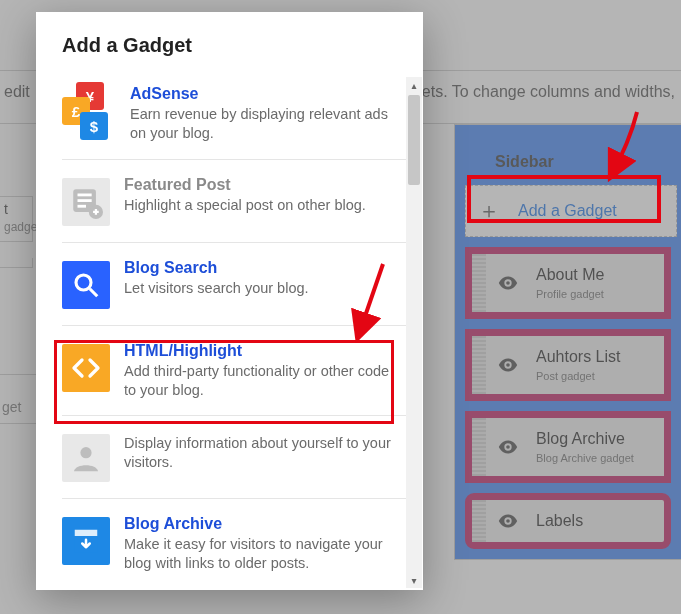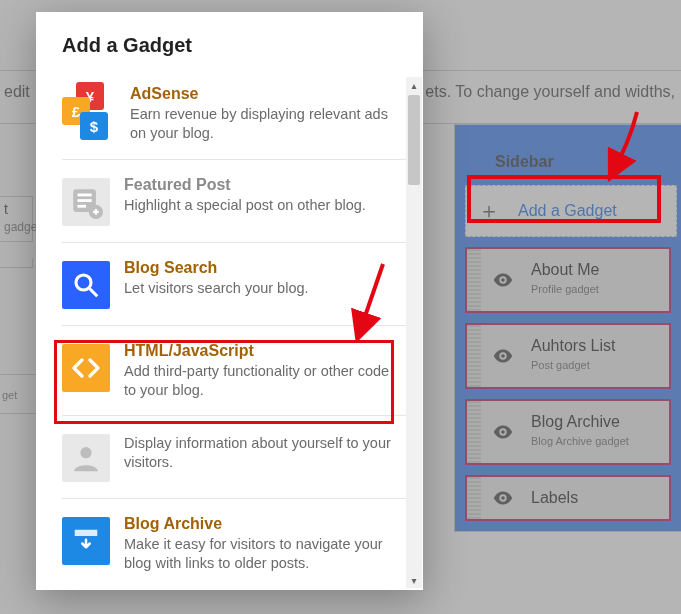--- a/index.html
+++ b/index.html
@@ -30,21 +30,21 @@
     padding: 4px 4px; font-size: 14px; color: #333;
   }
   .bg-left-fragment1 .sub { font-size: 12px; color: #777; margin-top: 3px; }
   .bg-left-fragment2 {
     position: absolute; left: 0; top: 258px; width: 33px; height: 10px;
     border: 1px solid #ccc; border-left: none; border-top:none;
   }
   .bg-left-fragment3 {
     position: absolute; left: 0; top: 374px; width: 43px; height: 40px;
     border: 1px solid #ccc; border-left: none;
-    padding: 14px 2px; font-size: 11px; color: #777;
+    padding: 24px 2px; font-size: 14px; color: #777;
   }
 
   .bg-sidebar-panel {
     position: absolute; left: 454px; top: 124px; width: 234px;
     border: 1px solid #ccc; background: #3b82f6;
     padding-bottom: 10px;
   }
   .bg-sidebar-title {
     font-weight: bold; color: #333; font-size: 16px;
     padding: 28px 20px 14px 40px;
@@ -54,21 +54,21 @@
     border: 1px dashed #bbb;
     background: #fff;
     padding: 10px 12px;
     display: flex; align-items: center; gap: 18px;
   }
   .bg-add-gadget-row .plus { font-size: 22px; color: #555; }
   .bg-add-gadget-row .lbl { color: #1a73e8; font-size: 16px; }
 
   .bg-widget {
     margin: 10px 16px 0 10px;
-    border: 2px solid #be185d;
+    border: 7px solid #be185d;
     background: #f0f0f0;
     display: flex; align-items: stretch;
     min-height: 66px;
   }
   .bg-widget .grip {
     width: 14px; background: repeating-linear-gradient(
       to bottom, #d0d0d0 0 2px, #e8e8e8 2px 4px);
   }
   .bg-widget .eye {
     width: 44px; display:flex; align-items:center; justify-content:center;
@@ -126,21 +126,21 @@
     padding: 16px 20px 16px 0;
   }
   .gadget:first-child { border-top: none; padding-top: 6px; }
   .gadget .icon {
     width: 48px; height: 48px; flex: 0 0 48px;
     display:flex; align-items:center; justify-content:center;
     border-radius: 2px; margin-top: 2px;
   }
   .gadget.dim .title { color: #8a8a8a; }
   .gadget .meta { flex: 1; }
-  .gadget .title { font-weight: bold; font-size: 16px; color: #a16207; }
+  .gadget .title { font-weight: bold; font-size: 16px; color: #1d4ed8; }
   .gadget .desc { font-size: 14.5px; color: #6b6b6b; margin-top: 2px; line-height: 1.3; }
 
   
   .adsense-stack { position: relative; width: 54px; height: 58px; }
   .adsense-stack .tile {
     position: absolute; width: 28px; height: 28px; border-radius: 3px;
     color: #fff; font-weight: bold; font-size: 15px;
     display:flex; align-items:center; justify-content:center;
   }
   .t-red   { background:#e53935; left: 14px; top: 0; }
@@ -154,21 +154,21 @@
   .ic-archive  { background:#1e88e5; }
 
   svg { display:block; }
 </style>
 </head>
 <body>
 
 <div class="bg-page">
   <div class="bg-topbar">
     <span style="float:left">edit</span>
-    <span style="float:right; padding-right:2px;">ets. To change yourself and widths,</span>
+    <span style="float:right; padding-right:2px;">ets. To change columns and widths,</span>
   </div>
 
   <div class="bg-left-fragment1">
     <div>t</div>
     <div class="sub">gadget</div>
   </div>
   <div class="bg-left-fragment2"></div>
   <div class="bg-left-fragment3">
     <span>get</span>
   </div>
@@ -215,21 +215,21 @@
             <path fill="#444" d="M12 5c-7 0-10 7-10 7s3 7 10 7 10-7 10-7-3-7-10-7zm0 11a4 4 0 1 1 0-8 4 4 0 0 1 0 8z"></path>
             <circle cx="12" cy="12" r="2" fill="#444"></circle>
           </svg>
       </div>
       <div class="txt">
         <div class="t">Blog Archive</div>
         <div class="s">Blog Archive gadget</div>
       </div>
     </div>
 
-    <div class="bg-widget" style="min-height:44px;">
+    <div class="bg-widget" style="min-height:44px;border-radius:9px;">
       <div class="grip"></div>
       <div class="eye">
         <svg width="22" height="22" viewBox="0 0 24 24">
             <path fill="#444" d="M12 5c-7 0-10 7-10 7s3 7 10 7 10-7 10-7-3-7-10-7zm0 11a4 4 0 1 1 0-8 4 4 0 0 1 0 8z"></path>
             <circle cx="12" cy="12" r="2" fill="#444"></circle>
           </svg>
       </div>
       <div class="txt">
         <div class="t">Labels</div>
       </div>
@@ -307,21 +307,21 @@
       </div>
     </div>
 
     <div class="gadget">
       <div class="icon ic-html">
         <svg width="32" height="32" viewBox="0 0 24 24">
             <path d="M9 6l-6 6 6 6M15 6l6 6-6 6" stroke="#fff" stroke-width="2.5" fill="none" stroke-linecap="round" stroke-linejoin="round"></path>
           </svg>
       </div>
       <div class="meta">
-        <div class="title">HTML/JavaScript</div>
+        <div class="title">HTML/Highlight</div>
         <div class="desc">Add third-party functionality or other code to your blog.</div>
       </div>
     </div>
 
     <div class="gadget dim">
       <div class="icon ic-profile">
         <svg width="32" height="32" viewBox="0 0 24 24">
             <circle cx="12" cy="8" r="4.2" fill="#bdbdbd"></circle>
             <path d="M3 22c1-6 17-6 18 0" fill="#bdbdbd"></path>
           </svg>

